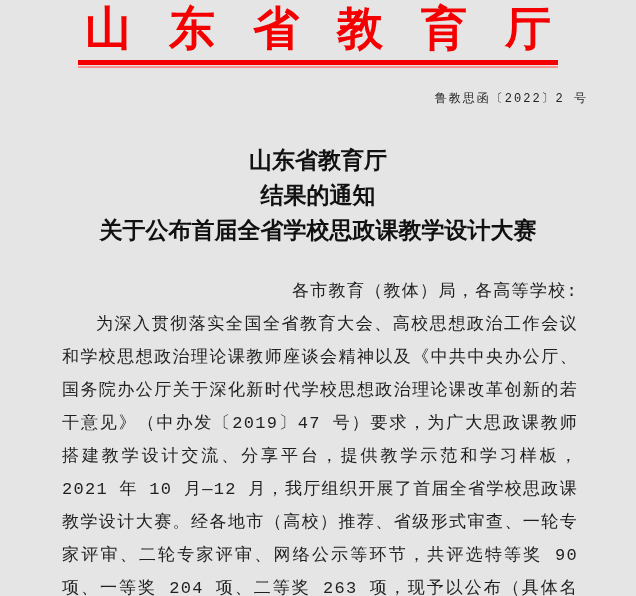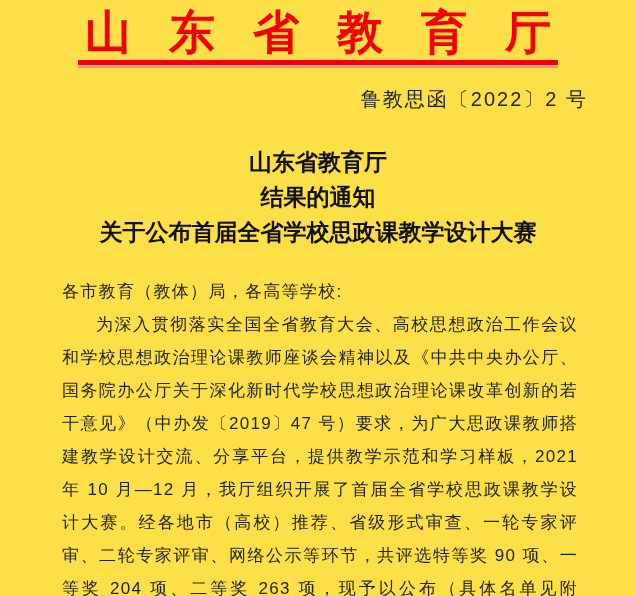--- a/index.html
+++ b/index.html
@@ -5,22 +5,22 @@
   html, body {
     margin: 0;
     padding: 0;
     background: #ffffff;
   }
   .page {
     position: relative;
     width: 636px;
     height: 596px;
     overflow: hidden;
-    background: #fde047;
-    font-family: Liberation Sans, sans-serif;
+    background: #e5e5e5;
+    font-family: Liberation Mono, monospace;
     color: #1f1f1f;
   }
   
   .agency {
     margin: 6px 0 0 0;
     text-align: center;
     white-space: nowrap;
     font-size: 46px;
     line-height: 52px;
     font-weight: 700;
@@ -38,21 +38,21 @@
   }
   .divider .bar-thin {
     height: 2px;
     margin-top: 1px;
     background: #ff9090;
   }
   .doc-number {
     margin-top: 21px;
     text-align: right;
     padding-right: 48px;
-    font-size: 20px;
+    font-size: 12px;
     line-height: 20px;
     letter-spacing: 2px;
     color: #222222;
   }
   .doc-title {
     margin-top: 36px;
     text-align: center;
     font-size: 23px;
     line-height: 35px;
     font-weight: 700;
@@ -65,21 +65,21 @@
     letter-spacing: 1.3px;
     text-align: justify;
     text-justify: inter-character;
     color: #1f1f1f;
   }
   .body-text p {
     margin: 0;
     padding: 0;
   }
   .body-text .salutation {
-    text-align: left;
+    text-align: right;
   }
   .body-text .para {
     text-indent: 2em;
   }
 </style>
 </head>
 <body>
 
 <div class="page">
 

